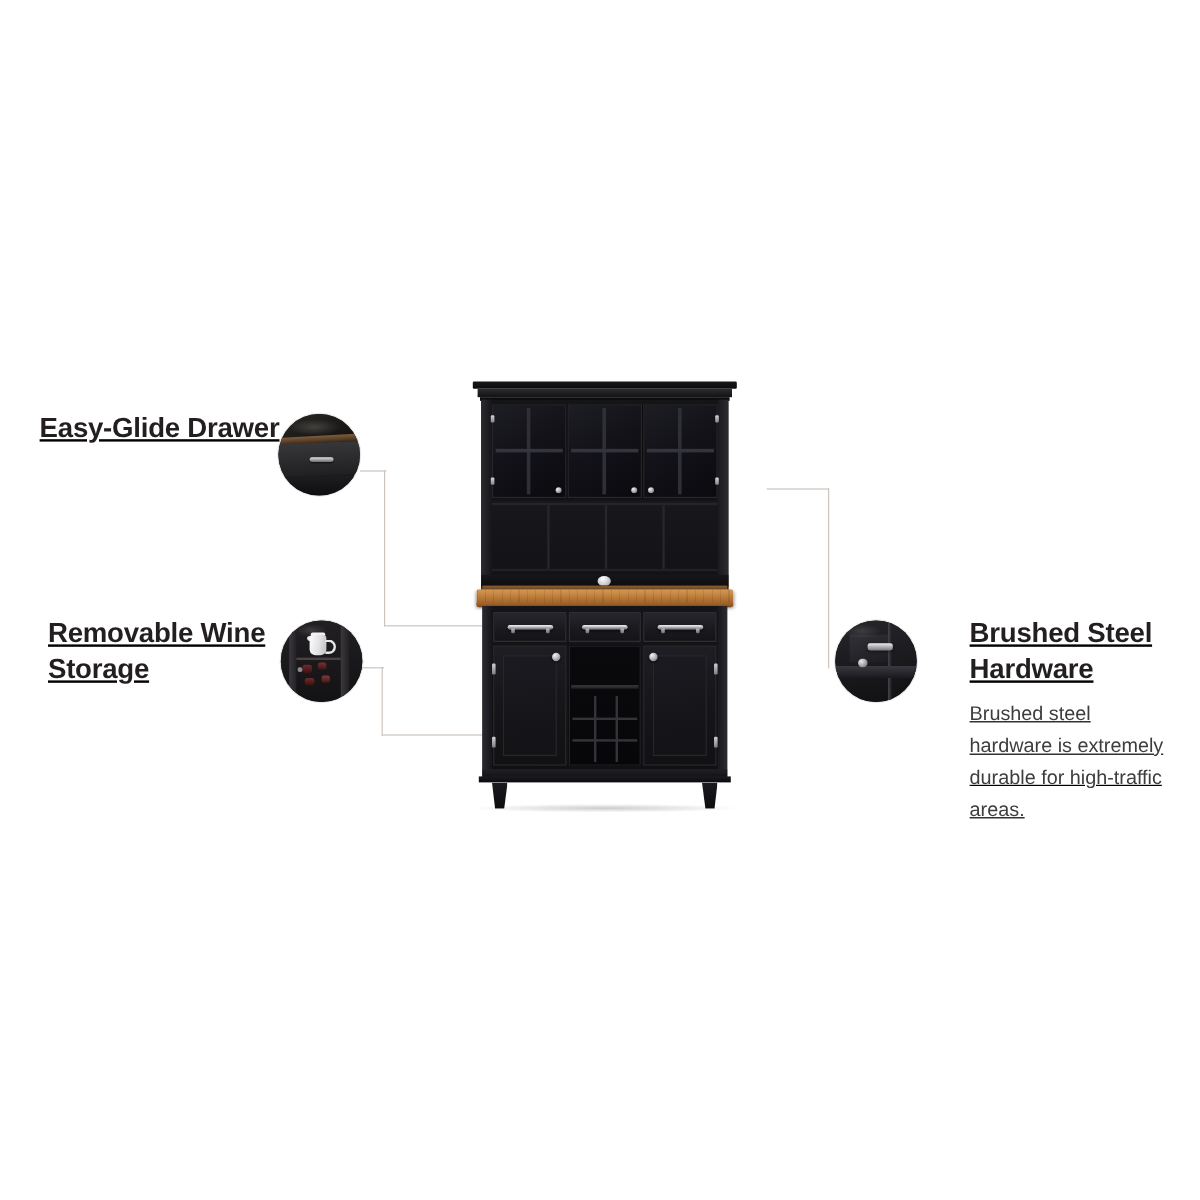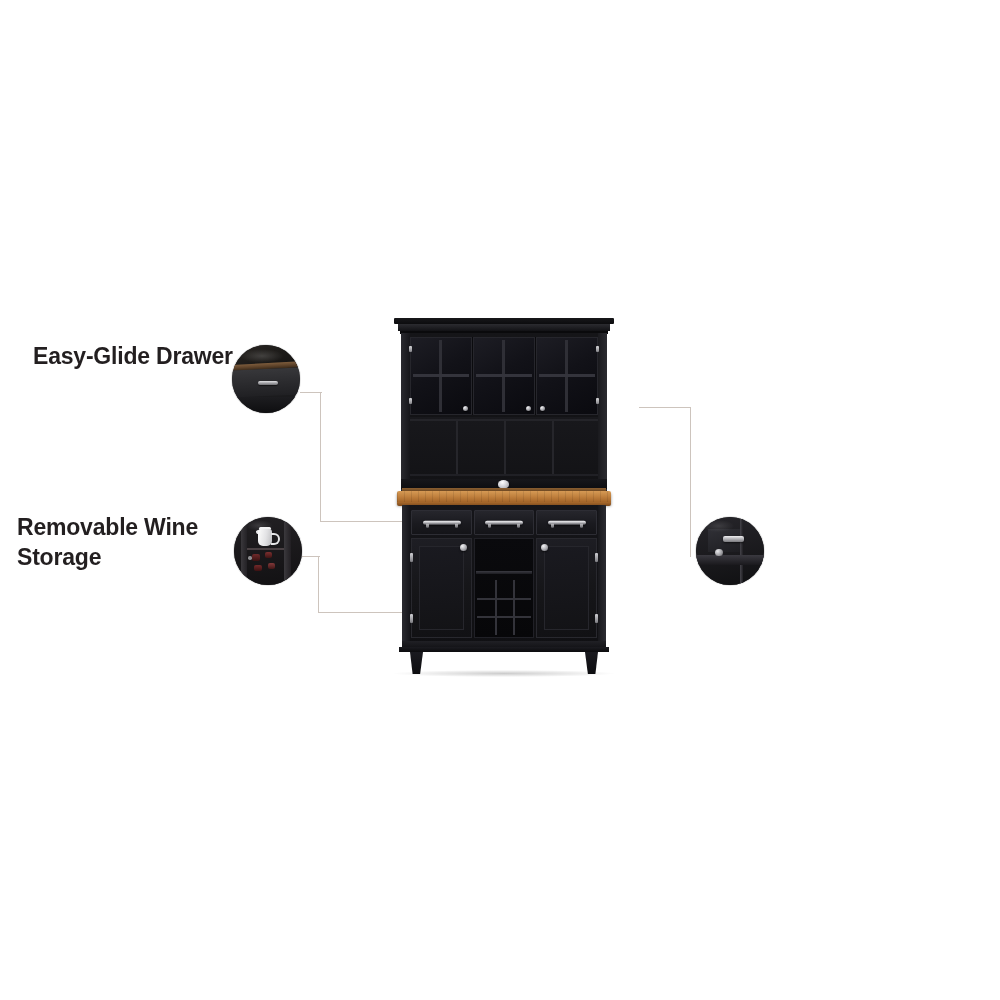--- a/index.html
+++ b/index.html
@@ -6,38 +6,38 @@
   body{
     width:1000px;height:1000px;
     background:#ffffff;
     font-family:"Liberation Sans","DejaVu Sans",sans-serif;
     -webkit-font-smoothing:antialiased;
     overflow:hidden;
   }
   .stage{position:relative;width:1000px;height:1000px;background:#fff;}
 
   
-  .feat{position:absolute;}
+  .feat{position:absolute;text-decoration:underline;}
   .feat h2{
     margin:0 0 9px 0;
     font-size:23px;
     line-height:1.30;
     font-weight:bold;
     color:#231f20;
     letter-spacing:-0.2px;
   }
   .feat p{
     margin:0;
     font-size:16.5px;
     line-height:1.62;
     color:#3d3d3f;
     font-weight:normal;
   }
   #feat-drawer{left:33px;top:342px;width:205px;}
-  #feat-wine{left:17px;top:513px;width:218px;}
+  #feat-wine{left:40px;top:513px;width:218px;}
   #feat-hardware{left:808px;top:513px;width:172px;}
 
   
   .conn{position:absolute;background:#cdc4bd;}
   .conn.v{width:1.4px;}
   .conn.h{height:1.4px;}
 
   
   .bubble{
     position:absolute;
@@ -247,20 +247,22 @@
 
   <div class="feat" id="feat-drawer">
     <h2>Easy-Glide Drawer</h2>
   </div>
 
   <div class="feat" id="feat-wine">
     <h2>Removable Wine Storage</h2>
   </div>
 
   <div class="feat" id="feat-hardware">
+    <h2>Brushed Steel Hardware</h2>
+    <p>Brushed steel hardware is extremely durable for high-traffic areas.</p>
   </div>
 
   <div class="conn h" style="left:300px;top:392px;width:22px;"></div>
   <div class="conn v" style="left:320px;top:392px;height:130px;"></div>
   <div class="conn h" style="left:320px;top:521px;width:82px;"></div>
 
   <div class="conn h" style="left:302px;top:556px;width:18px;"></div>
   <div class="conn v" style="left:318px;top:556px;height:57px;"></div>
   <div class="conn h" style="left:318px;top:612px;width:92px;"></div>
 

